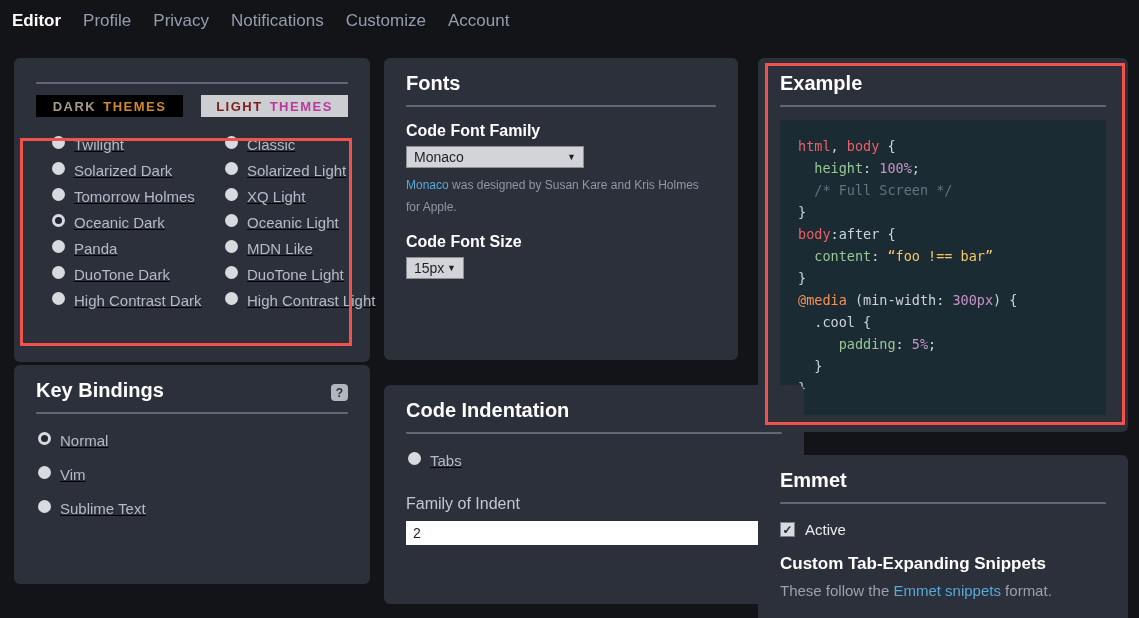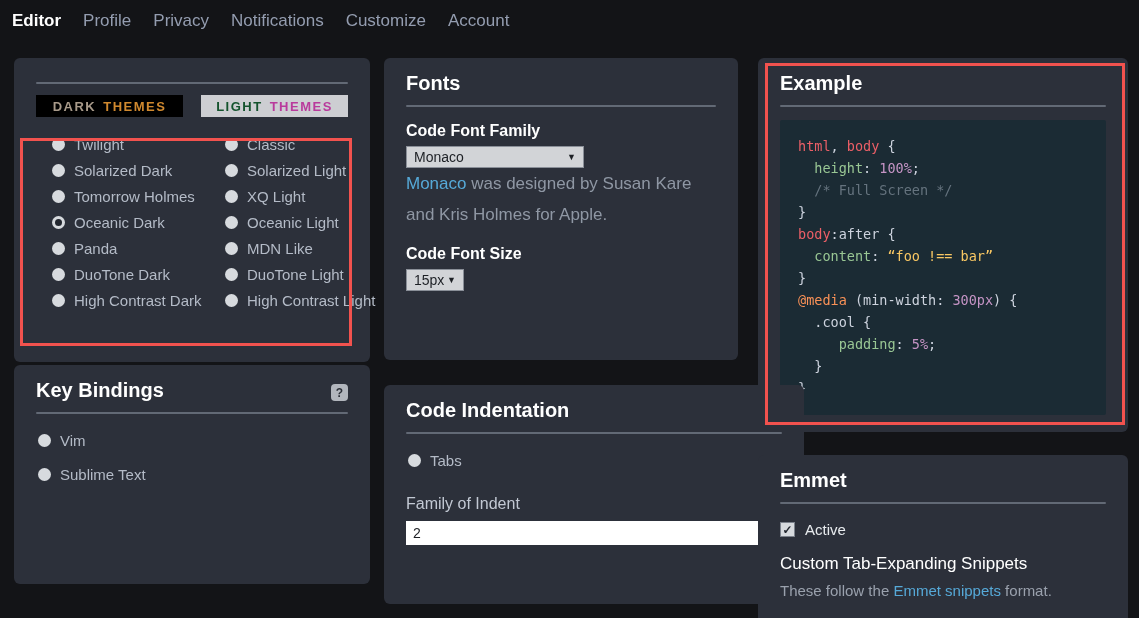--- a/index.html
+++ b/index.html
@@ -32,61 +32,61 @@
   .panel-title { color:#fff; font-size:20px; font-weight:bold; }
   .panel-title-row { display:flex; justify-content:space-between; align-items:flex-start; }
   .divider { height:2px; background:#626975; margin-top:10px; border-radius:1px; }
 
   
   .theme-tabs { display:flex; gap:18px; margin-top:11px; }
   .theme-tab { flex:1; height:22px; display:flex; align-items:center; justify-content:center;
                gap:7px; font-size:13px; font-weight:bold; letter-spacing:1.5px; cursor:pointer; }
   .tab-dark  { background:#000000; }
   .tab-dark  .w1 { color:#a89a8a; } .tab-dark  .w2 { color:#d0892f; }
-  .tab-light { background:#cdced2; } .tab-light .w1 { color:#14532d; } .tab-light .w2 { color:#b93a9c; }
+  .tab-light { background:#cdced2; } .tab-light .w1 { color:#7f1d1d; } .tab-light .w2 { color:#b93a9c; }
 
   
   .theme-grid { display:grid; grid-template-columns:173px 1fr; grid-template-rows:repeat(7,26px);
                 grid-auto-flow:column; margin:14px 0 0 16px; align-items:center; }
   .radio-col { display:flex; flex-direction:column; gap:17px; margin-top:18px; margin-left:2px; }
-  .radio-row { display:flex; align-items:center; gap:9px; cursor:pointer; }
+  .radio-row { display:flex; align-items:flex-start; gap:9px; cursor:pointer;text-decoration:underline; }
   .radio { width:13px; height:13px; border-radius:50%; background:#d7dade; flex:0 0 auto; position:relative; }
   .radio.checked::after { content:''; position:absolute; left:3px; top:3px; width:7px; height:7px;
                           border-radius:50%; background:#22262e; }
   .radio-label { color:#b4bbc7; font-size:15px; white-space:nowrap; }
 
   
   .field-label { color:#ffffff; font-weight:bold; font-size:16px; margin-top:15px; }
   .field-label-muted { color:#c2c8d3; font-size:16px; margin-top:26px; }
   .select { background:#d2d4d7; color:#1d2025; font-size:14px; display:flex; align-items:center;
             justify-content:space-between; padding:0 7px; height:22px; border:1px solid #8a8f98;
             margin-top:6px; cursor:pointer; }
   .select .caret { font-size:9px; color:#1d2025; }
   .select-family { width:178px; }
   .select-size { width:58px; }
   .select-indent { width:100%; height:24px; background:#ffffff; border:none; margin-top:8px; }
-  .desc { color:#8f97a4; font-size:17px; line-height:1.8; margin-top:1px; }
+  .desc { color:#8f97a4; font-size:12px; line-height:1.8; margin-top:7px; }
   .link { color:#56a9d8; cursor:pointer; }
 
   
   .code-block { background:#1b2b34; margin-top:13px; padding:15px 18px;
                 font-family:"DejaVu Sans Mono", monospace; font-size:13.5px; line-height:22px;
                 white-space:pre; height:295px; border-radius:2px; overflow:hidden; }
 
   
   .help-icon { width:17px; height:17px; border-radius:4px; background:#b2b6bd; color:#2c3038;
                font-size:12px; font-weight:bold; display:flex; align-items:center; justify-content:center;
                cursor:pointer; margin-top:5px; }
 
   
   .checkbox-row { display:flex; align-items:center; gap:10px; margin-top:17px; cursor:pointer; }
   .checkbox { width:15px; height:15px; background:#d7dade; border:1px solid #7c828c; color:#22262e;
               font-size:12px; font-weight:bold; display:flex; align-items:center; justify-content:center; }
   .checkbox-label { color:#e8ebee; font-size:15px; }
-  .sub-title { color:#ffffff; font-size:17px; font-weight:normal; margin-top:16px; }
+  .sub-title { color:#ffffff; font-size:17px; font-weight:bold; margin-top:16px; }
   .emmet-desc { color:#9aa1ad; font-size:15px; margin-top:8px; }
 
   
   .annotation { position:absolute; border:3px solid #f2524e; pointer-events:none; z-index:10; }
   #annotation-themes  { left:20px;  top:138px; width:332px; height:208px; }
   #annotation-example { left:765px; top:63px;  width:360px; height:362px; }
 </style>
 </head>
 <body>
 
@@ -194,20 +194,24 @@
 </section>
 
 <section class="panel" id="panel-keybindings">
   <div class="panel-title-row">
     <h2 class="panel-title">Key Bindings</h2>
     <span class="help-icon">?</span>
   </div>
   <div class="divider"></div>
   <div class="radio-col" id="keybindings-list">
       <label class="radio-row">
+        <span class="radio checked"></span>
+        <span class="radio-label">Normal</span>
+      </label>
+      <label class="radio-row">
         <span class="radio"></span>
         <span class="radio-label">Vim</span>
       </label>
       <label class="radio-row">
         <span class="radio"></span>
         <span class="radio-label">Sublime Text</span>
       </label>
     </div>
 </section>
 

